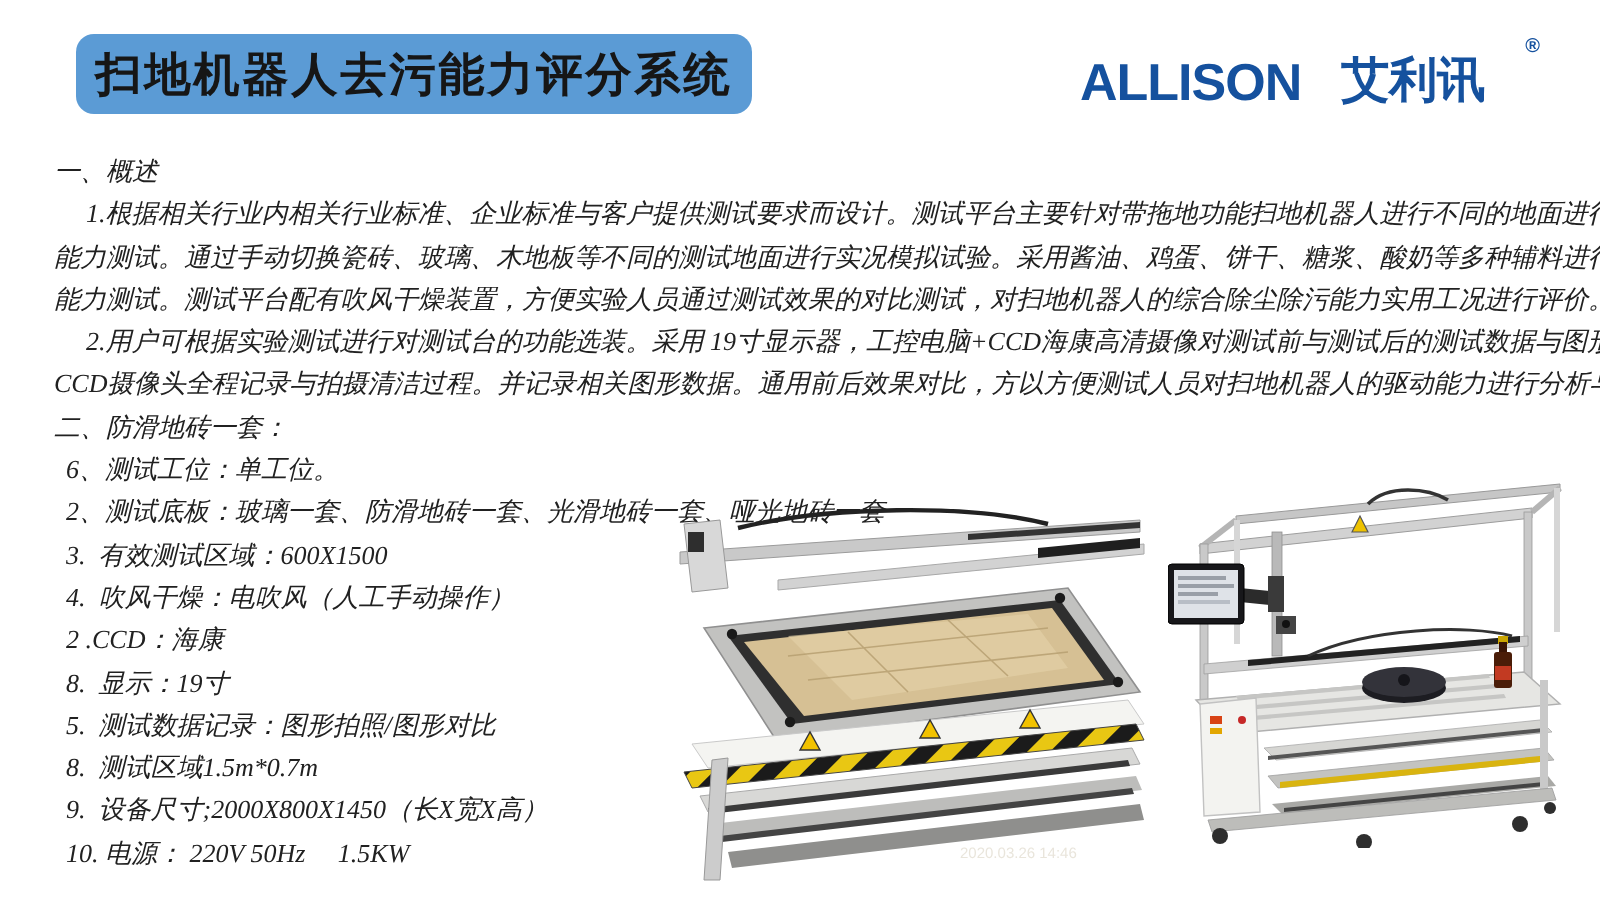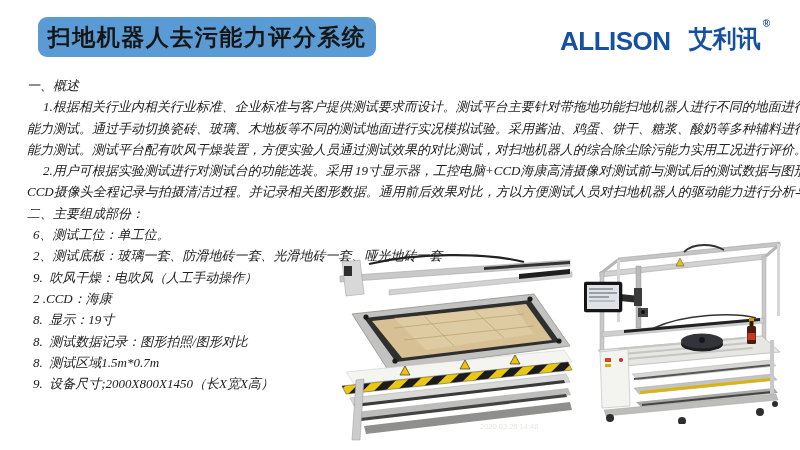--- a/index.html
+++ b/index.html
@@ -23,23 +23,24 @@
     display:flex;align-items:center;justify-content:center;
   }
   .banner-title{
     font-size:23px;font-weight:600;letter-spacing:1.5px;color:var(--banner-text);
     font-family:Liberation Serif, serif;white-space:pre;
   }
   .logo{
     position:absolute;top:24px;right:30px;height:34px;
     display:flex;align-items:center;color:var(--logo-blue);
     font-family:"Liberation Sans","DejaVu Sans",sans-serif;
+    gap:18px;
   }
   .logo-latin{font-size:26px;font-weight:800;letter-spacing:-0.5px;line-height:1;}
-  .logo-cjk{font-size:24px;font-weight:700;margin-left:18px;line-height:1;font-family:Liberation Mono, monospace;}
+  .logo-cjk{font-size:24px;font-weight:700;margin-left:2px;line-height:1;}
   .logo-reg{font-size:10px;font-weight:700;align-self:flex-start;margin:-6px 0 0 2px;}
   
   .textcol{position:absolute;left:27px;top:75px;width:760px;font-style:italic;}
   .line{font-size:13px;line-height:21.3px;height:21.3px;white-space:pre;color:var(--body-text);}
   .indent-lg{padding-left:16px;}
   .indent-sm{padding-left:6px;}
   
   .photo{position:absolute;background:transparent;text-align:center;}
   .photo-center{left:334px;top:250px;width:244px;height:192px;}
   .photo-right{left:584px;top:236px;width:204px;height:188px;}
@@ -60,29 +61,31 @@
     <span class="logo-reg">®</span>
   </div>
 
   <div class="textcol">
     <div class="line">一、概述</div>
     <div class="line indent-lg">1.根据相关行业内相关行业标准、企业标准与客户提供测试要求而设计。测试平台主要针对带拖地功能扫地机器人进行不同的地面进行拖地除污</div>
     <div class="line">能力测试。通过手动切换瓷砖、玻璃、木地板等不同的测试地面进行实况模拟试验。采用酱油、鸡蛋、饼干、糖浆、酸奶等多种辅料进行地面去污</div>
     <div class="line">能力测试。测试平台配有吹风干燥装置，方便实验人员通过测试效果的对比测试，对扫地机器人的综合除尘除污能力实用工况进行评价。</div>
     <div class="line indent-lg">2.用户可根据实验测试进行对测试台的功能选装。采用 19寸显示器，工控电脑+CCD海康高清摄像对测试前与测试后的测试数据与图形记录。通过</div>
     <div class="line">CCD摄像头全程记录与拍摄清洁过程。并记录相关图形数据。通用前后效果对比，方以方便测试人员对扫地机器人的驱动能力进行分析与研究。</div>
-    <div class="line">二、主要组成部份：</div>
+    <div class="line">二、防滑地砖一套：</div>
     <div class="line indent-sm">6、测试工位：单工位。</div>
     <div class="line indent-sm">2、测试底板：玻璃一套、防滑地砖一套、光滑地砖一套、哑光地砖一套</div>
-    <div class="line indent-sm">9.  吹风干燥：电吹风（人工手动操作）</div>
+    <div class="line indent-sm">3.  有效测试区域：600X1500</div>
+    <div class="line indent-sm">4.  吹风干燥：电吹风（人工手动操作）</div>
     <div class="line indent-sm">2 .CCD：海康</div>
     <div class="line indent-sm">8.  显示：19寸</div>
-    <div class="line indent-sm">8.  测试数据记录：图形拍照/图形对比</div>
+    <div class="line indent-sm">5.  测试数据记录：图形拍照/图形对比</div>
     <div class="line indent-sm">8.  测试区域1.5m*0.7m</div>
     <div class="line indent-sm">9.  设备尺寸;2000X800X1450（长X宽X高）</div>
+    <div class="line indent-sm">10. 电源： 220V 50Hz     1.5KW</div>
   </div>
 
   <div class="photo photo-center">
     <svg width="244" height="192" viewBox="0 0 244 192">
       <defs>
         <pattern id="hz" width="16" height="16" patternTransform="rotate(45)" patternUnits="userSpaceOnUse">
           <rect width="16" height="16" fill="var(--hazard-yellow,#E9C713)"></rect>
           <rect width="8" height="16" fill="#1b1b1b"></rect>
         </pattern>
       </defs>

